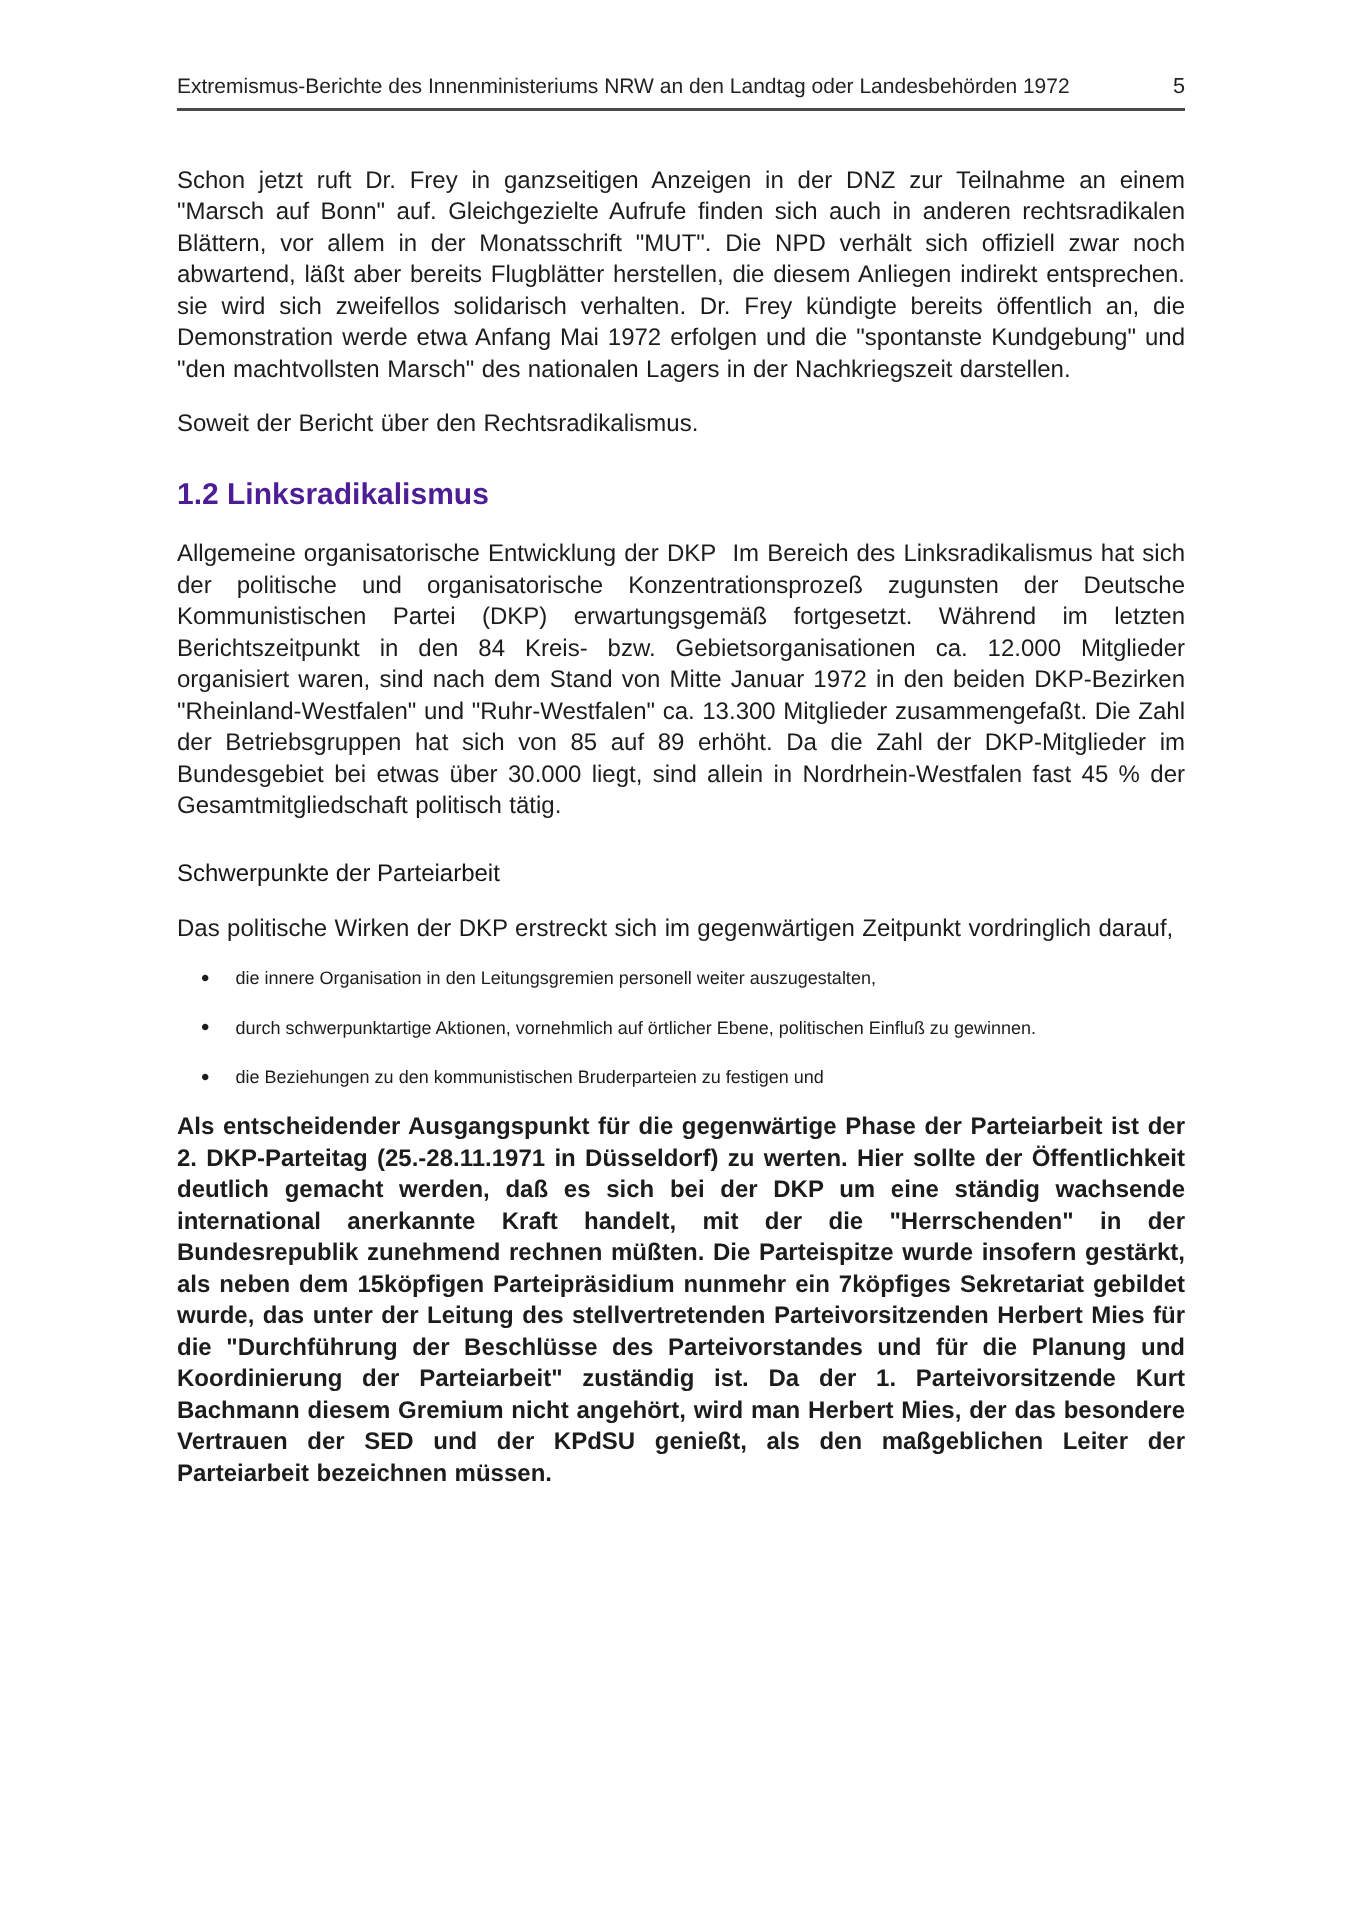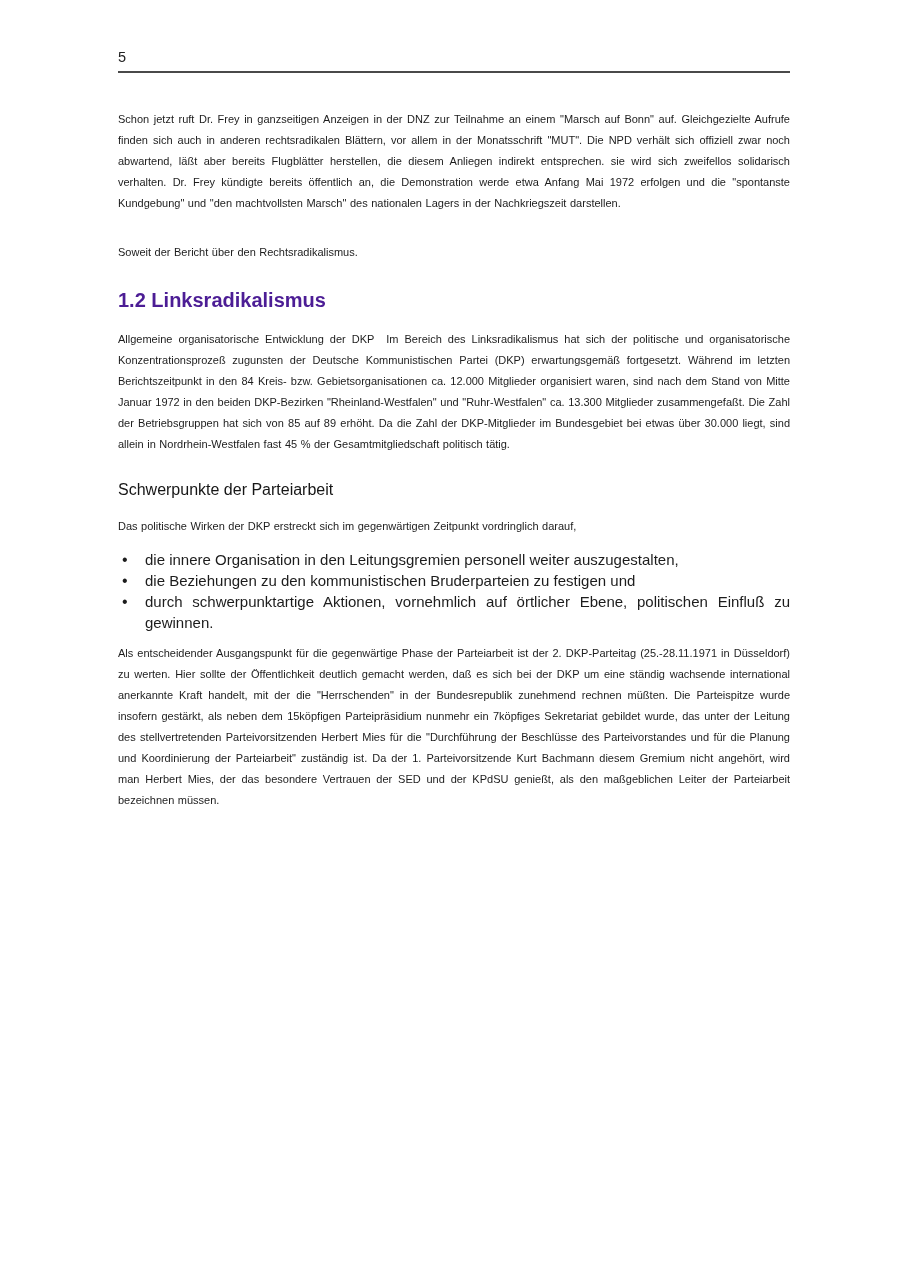--- a/index.html
+++ b/index.html
@@ -29,32 +29,32 @@
     font-size: 14px;
     line-height: 18px;
     padding-bottom: 5px;
     border-bottom: 2px solid #4a4a4a;
     color: #222;
   }
   .running-header .page-num {
     font-size: 14.5px;
   }
   p.body-text {
-    font-size: 11px;
+    font-size: 16px;
     line-height: 21px;
     text-align: justify;
     margin: 21px 0 0 0;
     word-spacing: 0.5px;
   }
   p.first-para {
     margin-top: 36px;
   }
   p.closing-line {
     text-align: left;
-    margin-top: 28px;
+    margin-top: 15px;
   }
   h1.section-heading {
     font-size: 20px;
     line-height: 26px;
     font-weight: bold;
     margin: 24px 0 16px 0;
     color: #4c1d95;
   }
   h2.sub-heading {
     font-size: 16px;
@@ -64,62 +64,64 @@
     color: #161616;
   }
   ul.bullet-list {
     list-style: none;
     margin: 12px 0 0 0;
     padding: 0;
   }
   ul.bullet-list li {
     position: relative;
     padding-left: 27px;
-    font-size: 15px;
+    font-size: 12px;
     line-height: 21px;
     text-align: justify;
-    margin: 0;
+    margin: 12px;
   }
   ul.bullet-list li::before {
     content: "\2022";
     position: absolute;
     left: 4px;
     top: 0;
     font-size: 16px;
     line-height: 21px;
     color: #1c1c1c;
   }
   p.after-list {
     margin-top: 10px;
+    font-weight: bold;
   }
 </style>
 </head>
 <body>
 
 <div class="page">
   <div class="content">
 
     <div class="running-header">
+      <span class="header-title">Extremismus-Berichte des Innenministeriums NRW an den Landtag oder Landesbehörden 1972</span>
       <span class="page-num">5</span>
     </div>
 
     <p class="body-text first-para">Schon jetzt ruft Dr. Frey in ganzseitigen Anzeigen in der DNZ zur Teilnahme an einem "Marsch auf Bonn" auf. Gleichgezielte Aufrufe finden sich auch in anderen rechtsradikalen Blättern, vor allem in der Monatsschrift "MUT". Die NPD verhält sich offiziell zwar noch abwartend, läßt aber bereits Flugblätter herstellen, die diesem Anliegen indirekt entsprechen. sie wird sich zweifellos solidarisch verhalten. Dr. Frey kündigte bereits öffentlich an, die Demonstration werde etwa Anfang Mai 1972 erfolgen und die "spontanste Kundgebung" und "den machtvollsten Marsch" des nationalen Lagers in der Nachkriegszeit darstellen.</p>
 
     <p class="body-text closing-line">Soweit der Bericht über den Rechtsradikalismus.</p>
 
     <h1 class="section-heading">1.2 Linksradikalismus</h1>
 
     <p class="body-text" style="margin-top:0;">Allgemeine organisatorische Entwicklung der DKP&nbsp; Im Bereich des Linksradikalismus hat sich der politische und organisatorische Konzentrationsprozeß zugunsten der Deutsche Kommunistischen Partei (DKP) erwartungsgemäß fortgesetzt. Während im letzten Berichtszeitpunkt in den 84 Kreis- bzw. Gebietsorganisationen ca. 12.000 Mitglieder organisiert waren, sind nach dem Stand von Mitte Januar 1972 in den beiden DKP-Bezirken "Rheinland-Westfalen" und "Ruhr-Westfalen" ca. 13.300 Mitglieder zusammengefaßt. Die Zahl der Betriebsgruppen hat sich von 85 auf 89 erhöht. Da die Zahl der DKP-Mitglieder im Bundesgebiet bei etwas über 30.000 liegt, sind allein in Nordrhein-Westfalen fast 45 % der Gesamtmitgliedschaft politisch tätig.</p>
 
     <h2 class="sub-heading">Schwerpunkte der Parteiarbeit</h2>
 
     <p class="body-text" style="margin-top:16px;">Das politische Wirken der DKP erstreckt sich im gegenwärtigen Zeitpunkt vordringlich darauf,</p>
 
     <ul class="bullet-list">
       <li>die innere Organisation in den Leitungsgremien personell weiter auszugestalten,</li>
+      <li>durch schwerpunktartige Aktionen, vornehmlich auf örtlicher Ebene, politischen Einfluß zu gewinnen.</li>
       <li>die Beziehungen zu den kommunistischen Bruderparteien zu festigen und</li>
-      <li>durch schwerpunktartige Aktionen, vornehmlich auf örtlicher Ebene, politischen Einfluß zu gewinnen.</li>
     </ul>
 
     <p class="body-text after-list">Als entscheidender Ausgangspunkt für die gegenwärtige Phase der Parteiarbeit ist der 2. DKP-Parteitag (25.-28.11.1971 in Düsseldorf) zu werten. Hier sollte der Öffentlichkeit deutlich gemacht werden, daß es sich bei der DKP um eine ständig wachsende international anerkannte Kraft handelt, mit der die "Herrschenden" in der Bundesrepublik zunehmend rechnen müßten. Die Parteispitze wurde insofern gestärkt, als neben dem 15köpfigen Parteipräsidium nunmehr ein 7köpfiges Sekretariat gebildet wurde, das unter der Leitung des stellvertretenden Parteivorsitzenden Herbert Mies für die "Durchführung der Beschlüsse des Parteivorstandes und für die Planung und Koordinierung der Parteiarbeit" zuständig ist. Da der 1. Parteivorsitzende Kurt Bachmann diesem Gremium nicht angehört, wird man Herbert Mies, der das besondere Vertrauen der SED und der KPdSU genießt, als den maßgeblichen Leiter der Parteiarbeit bezeichnen müssen.</p>
 
   </div>
 </div>
 
 </body></html>

